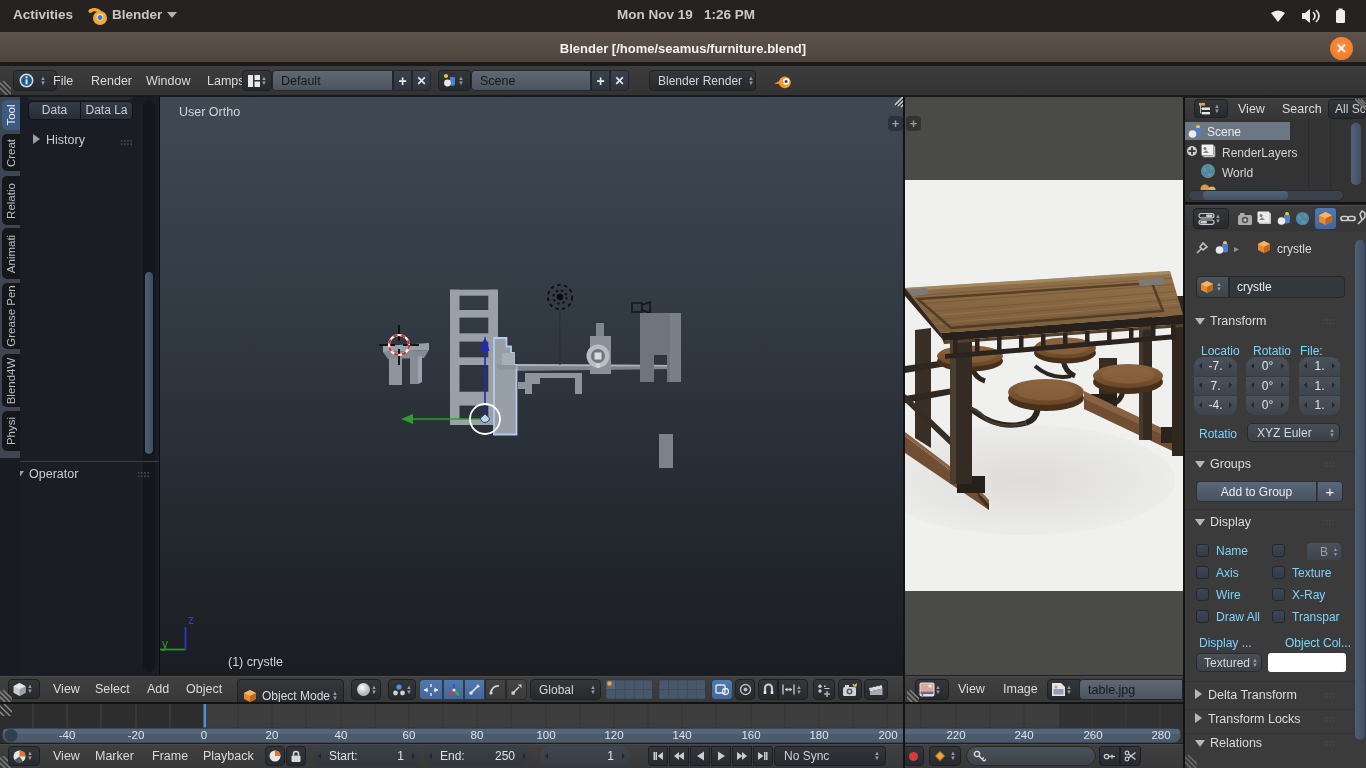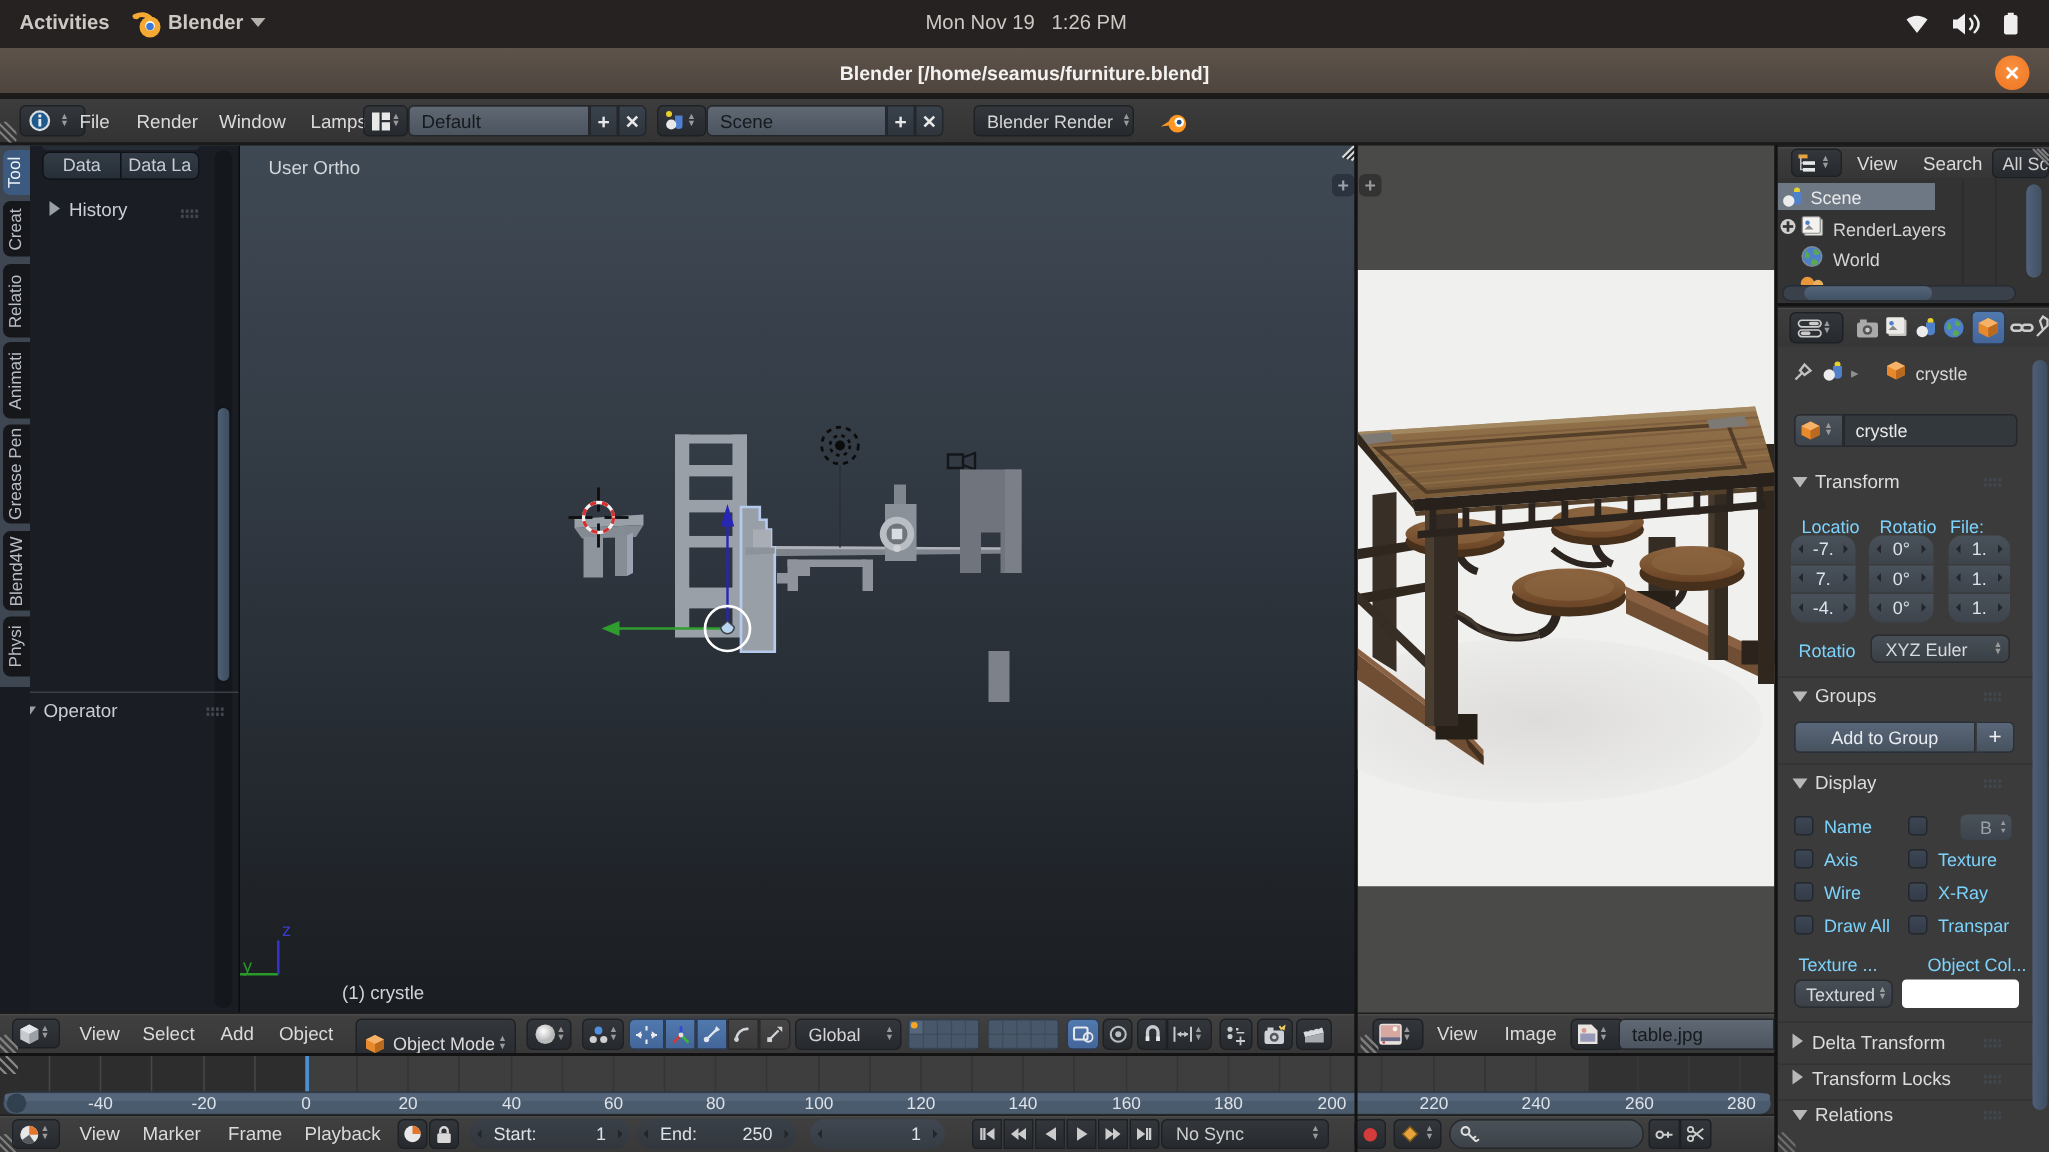--- a/index.html
+++ b/index.html
@@ -43,21 +43,21 @@
   <div class="ab" style="left:13px;top:7px;font-size:13.5px;font-weight:bold">Activities</div>
   <svg class="ab" style="left:87px;top:5px" width="22" height="22" viewBox="0 0 22 22">
     <path d="M3 6 Q9 3 13 7" stroke="#f5a832" stroke-width="3.2" fill="none" stroke-linecap="round"></path>
     <circle cx="4" cy="6" r="1.8" fill="#f5a832"></circle>
     <circle cx="13" cy="13" r="7" fill="#f5a832"></circle>
     <circle cx="13" cy="12.2" r="3.2" fill="#fdfdfd"></circle>
     <circle cx="13" cy="12.6" r="2.5" fill="#3a78d8"></circle>
   </svg>
   <div class="ab" style="left:112px;top:7px;font-size:13.5px;font-weight:bold">Blender</div>
   <div class="ab" style="left:167px;top:12px;width:0;height:0;border:5px solid transparent;border-top:6px solid #b4b0ac"></div>
-  <div class="ab" style="left:617px;top:7px;font-size:13.5px;font-weight:normal">Mon Nov 19&nbsp;&nbsp;&nbsp;1:26 PM</div>
+  <div class="ab" style="left:617px;top:7px;font-size:13.5px;font-weight:bold">Mon Nov 19&nbsp;&nbsp;&nbsp;1:26 PM</div>
   <svg class="ab" style="left:1270px;top:8px" width="90" height="16" viewBox="0 0 90 16">
     <path d="M8 14 L1 5 Q8 0 15 5 Z" fill="#eee"></path>
     <path d="M32 5 h3 l5 -4 v14 l-5 -4 h-3 Z" fill="#eee"></path>
     <path d="M43 4 q4 4 0 8 M46 2 q6 6 0 12" stroke="#eee" stroke-width="1.6" fill="none"></path>
     <rect x="66" y="2" width="9" height="13" rx="1.5" fill="#eee"></rect>
     <rect x="68.5" y="0.5" width="4" height="2" fill="#eee"></rect>
   </svg>
 </div>
 
 <div class="ab" id="title">
@@ -942,21 +942,21 @@
   <div class="cb" style="left:87px;top:362px"></div>
     <div class="plabel" style="left:107px;top:362px">Texture</div>
   <div class="cb" style="left:11px;top:384px"></div>
     <div class="plabel" style="left:31px;top:384px">Wire</div>
   <div class="cb" style="left:87px;top:384px"></div>
     <div class="plabel" style="left:107px;top:384px">X-Ray</div>
   <div class="cb" style="left:11px;top:406px"></div>
     <div class="plabel" style="left:31px;top:406px">Draw All</div>
   <div class="cb" style="left:87px;top:406px"></div>
     <div class="plabel" style="left:107px;top:406px">Transpar</div>
-  <div class="plabel" style="left:14px;top:432px">Texture ...</div>
+  <div class="plabel" style="left:14px;top:432px">Display ...</div>
   <div class="plabel" style="left:100px;top:432px">Object Col...</div>
   <div class="ab" style="left:11px;top:449px;width:66px;height:19px;background:linear-gradient(#474e55,#3a4046);border:1px solid #282c30;border-radius:5px;color:#d5dade;font-size:12px;display:flex;align-items:center;padding-left:7px">Textured<span class="spin" style="position:absolute;right:3px">▲<br>▼</span></div>
   <div class="ab" style="left:83px;top:449px;width:78px;height:19px;background:#fff;border-radius:3px"></div>
   <div class="ab" style="left:0;top:477px;width:181px;height:1px;background:#333"></div>
   <div class="phdr" style="left:10px;top:484px"><span class="tri-r"></span>Delta Transform</div>
   <div class="dots" style="left:137px;top:488px"></div>
   <div class="ab" style="left:0;top:505px;width:181px;height:1px;background:#333"></div>
   <div class="phdr" style="left:10px;top:508px"><span class="tri-r"></span>Transform Locks</div>
   <div class="dots" style="left:137px;top:512px"></div>
   <div class="ab" style="left:0;top:529px;width:181px;height:1px;background:#333"></div>

